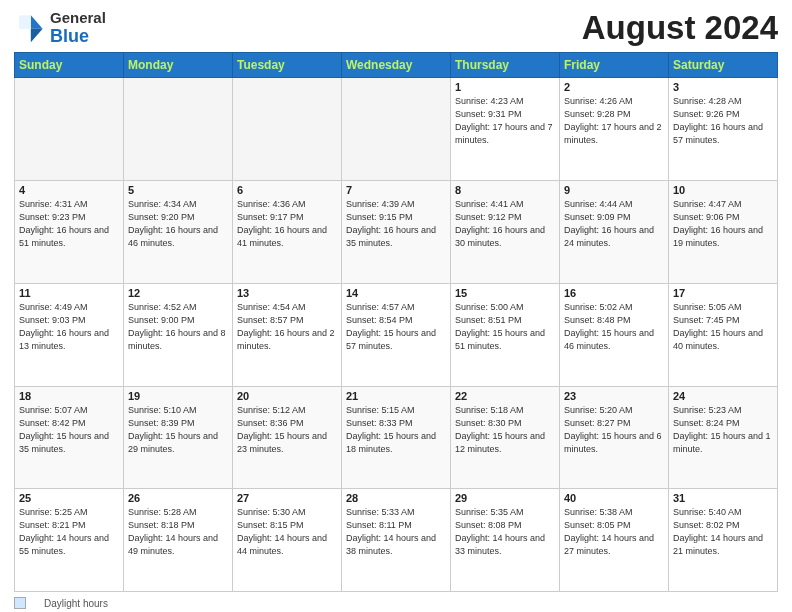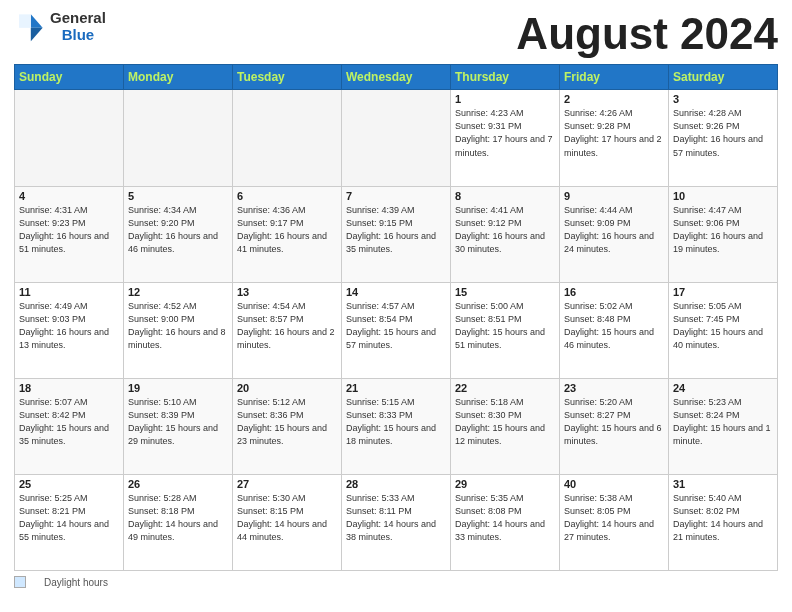--- a/index.html
+++ b/index.html
@@ -6,21 +6,21 @@
     body {
       font-family: Arial, sans-serif;
       background: #fff;
       width: 792px;
       height: 612px;
       overflow: hidden;
     }
     .page {
       width: 792px;
       height: 612px;
-      padding: 10px 14px 24px 14px;
+      padding: 10px 14px 3px 14px;
       display: flex;
       flex-direction: column;
     }
     .header {
       display: flex;
       justify-content: space-between;
       align-items: flex-start;
       margin-bottom: 6px;
     }
     .logo {
@@ -32,34 +32,33 @@
       display: flex;
       flex-direction: column;
       line-height: 1.1;
     }
     .logo-general {
       font-size: 15px;
       font-weight: bold;
       color: #333;
     }
     .logo-blue {
-      font-size: 15px;
+      font-size: 18px;
       font-weight: bold;
       color: #1a6bbf;
-      text-align: center;
     }
     .logo-icon {
       width: 32px;
       height: 32px;
     }
     .title-block {
       text-align: right;
     }
     .main-title {
-      font-size: 44px;
+      font-size: 33px;
       font-weight: bold;
       color: #222;
       line-height: 1.1;
     }
     .subtitle {
       font-size: 14px;
       color: #444;
     }
     .calendar {
       flex: 1;

